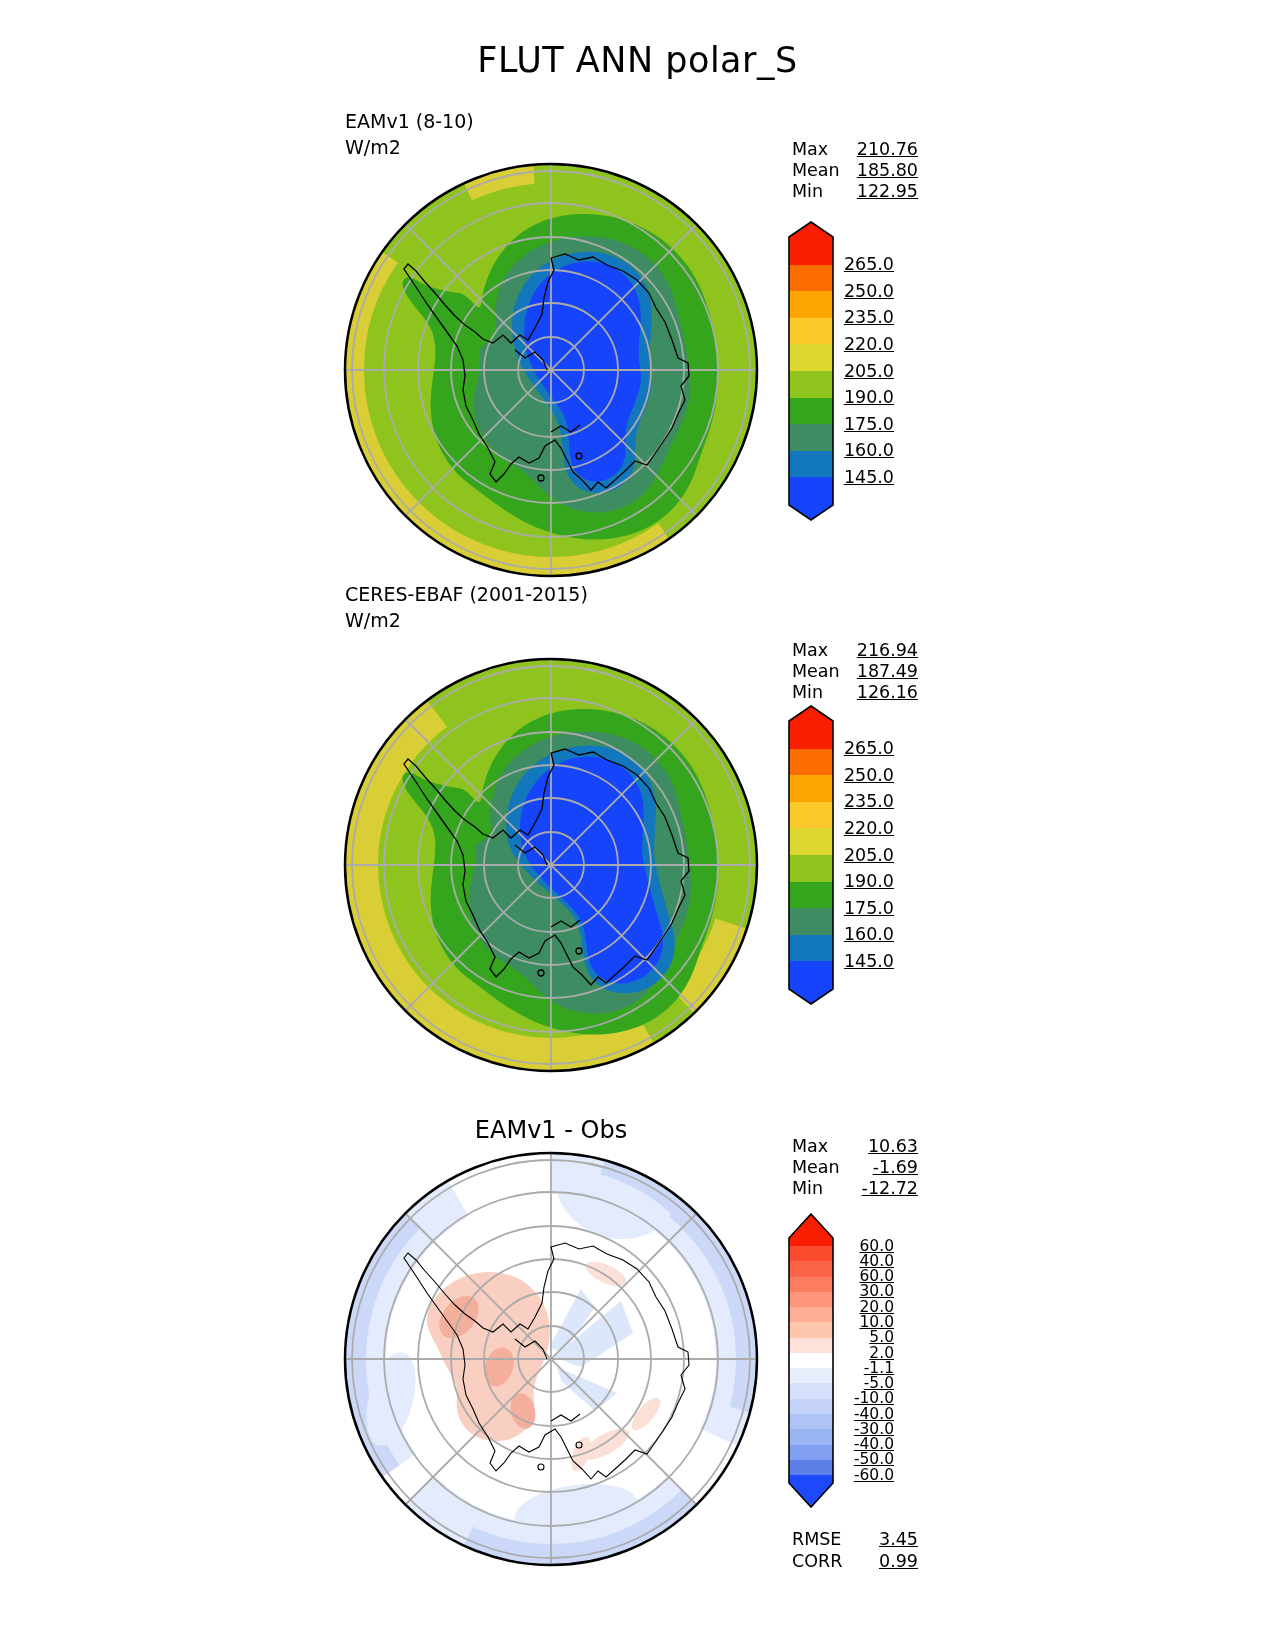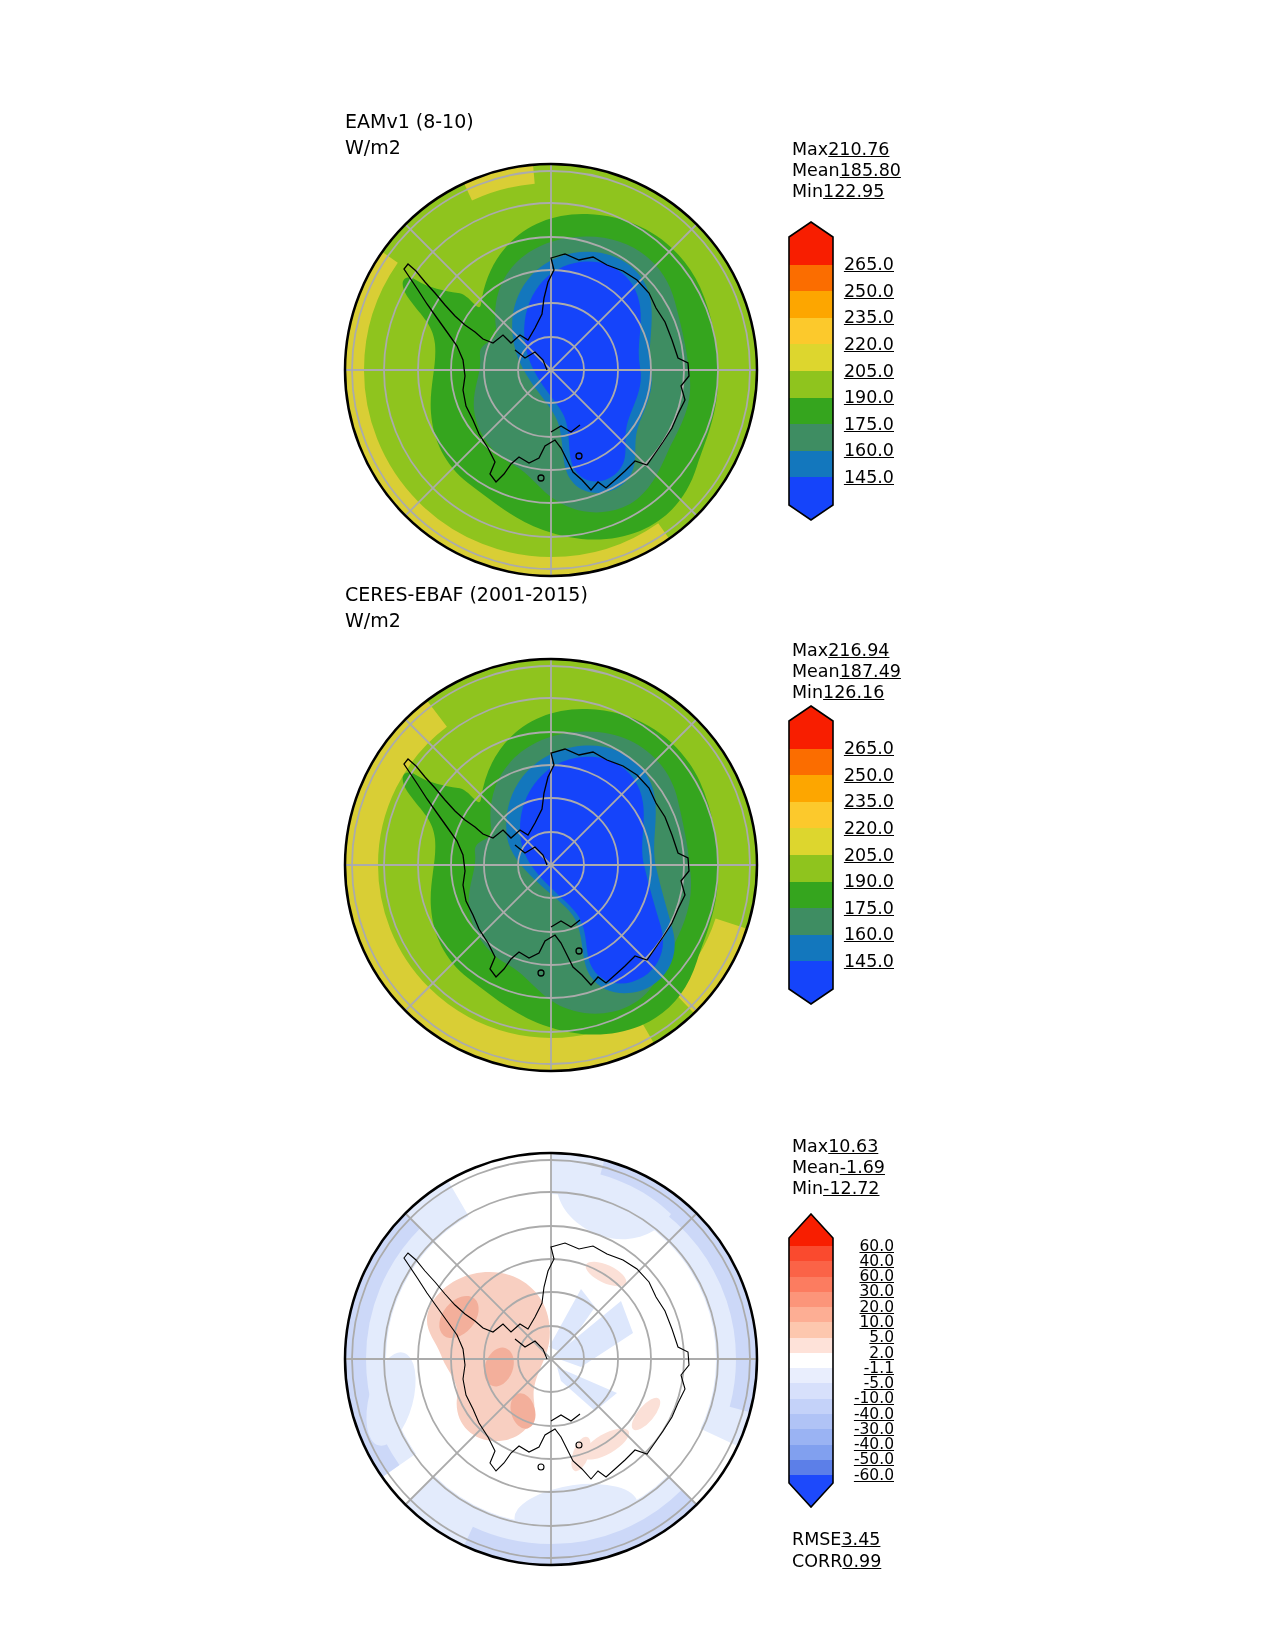--- a/index.html
+++ b/index.html
@@ -4,21 +4,21 @@
 <style>
   html,body{margin:0;padding:0;background:#fff;}
   .page{position:relative;width:1275px;height:1650px;background:#ffffff;overflow:hidden;
         font-family:"DejaVu Sans","Liberation Sans",sans-serif;color:#000;}
   .fig-title{position:absolute;top:40px;left:0;width:1275px;text-align:center;
              font-size:35px;letter-spacing:0.5px;}
   .plot-label{position:absolute;font-size:19px;line-height:26px;}
   .panel3-title{position:absolute;left:341px;top:1116px;width:420px;text-align:center;font-size:24px;}
   .map{position:absolute;}
   .stats{position:absolute;width:126px;font-size:17.5px;line-height:21px;}
-  .stat-row{display:flex;}
+  .stat-row{display:flex;justify-content:space-between;}
   .stat-val{text-align:right;text-decoration:underline;}
   .cbar{position:absolute;width:44px;}
   .cbar-body{position:absolute;left:0;top:0;width:44px;display:flex;flex-direction:column;}
   .cbar-flut .cbar-body{height:298px;
     clip-path:polygon(50% 0,100% 15px,100% calc(100% - 15px),50% 100%,0 calc(100% - 15px),0 15px);}
   .cbar-diff .cbar-body{height:293px;
     clip-path:polygon(50% 0,100% 24px,100% calc(100% - 24px),50% 100%,0 calc(100% - 24px),0 24px);}
   .cbar-seg{flex:1;}
   .cbar-flut .cbar-seg:first-of-type,.cbar-flut .cbar-seg:last-of-type{flex:1.6;}
   .cbar-diff .cbar-seg:first-of-type,.cbar-diff .cbar-seg:last-of-type{flex:2.1;}
@@ -28,20 +28,21 @@
   .cbar-diff .cbar-ticks{top:24px;}
   .cbar-tick{width:52px;display:flex;align-items:center;justify-content:flex-end;}
   .cbar-flut .cbar-tick{height:26.6px;font-size:17.5px;}
   .cbar-diff .cbar-tick{height:15.27px;font-size:15.5px;}
 </style>
 </head>
 <body>
 
 <div class="page">
 
+  <div class="fig-title">FLUT ANN polar_S</div>
 
   <div class="plot-label" style="left:345px;top:108px">
     <div>EAMv1 (8-10)</div>
     <div>W/m2</div>
   </div>
 
   <svg class="map" style="left:341px;top:160px" width="420" height="420" viewBox="-210 -210 420 420">
     <defs>
         <clipPath id="clip1">
           <circle cx="0" cy="0" r="206"></circle>
@@ -205,20 +206,21 @@
         <div class="cbar-tick">235.0</div>
         <div class="cbar-tick">220.0</div>
         <div class="cbar-tick">205.0</div>
         <div class="cbar-tick">190.0</div>
         <div class="cbar-tick">175.0</div>
         <div class="cbar-tick">160.0</div>
         <div class="cbar-tick">145.0</div>
       </div>
   </div>
 
+  <div class="panel3-title">EAMv1 - Obs</div>
 
   <svg class="map" style="left:341px;top:1149px" width="420" height="420" viewBox="-210 -210 420 420">
     <defs>
         <clipPath id="clip3">
           <circle cx="0" cy="0" r="206"></circle>
         </clipPath>
       </defs>
     <g clip-path="url(#clip3)">
       <circle r="206" fill="#ffffff"></circle>
       <circle r="186" fill="none" stroke-width="42" pathLength="360" stroke-dasharray="25 20 90 10 95 30 90" stroke="#e3ebfc"></circle>

